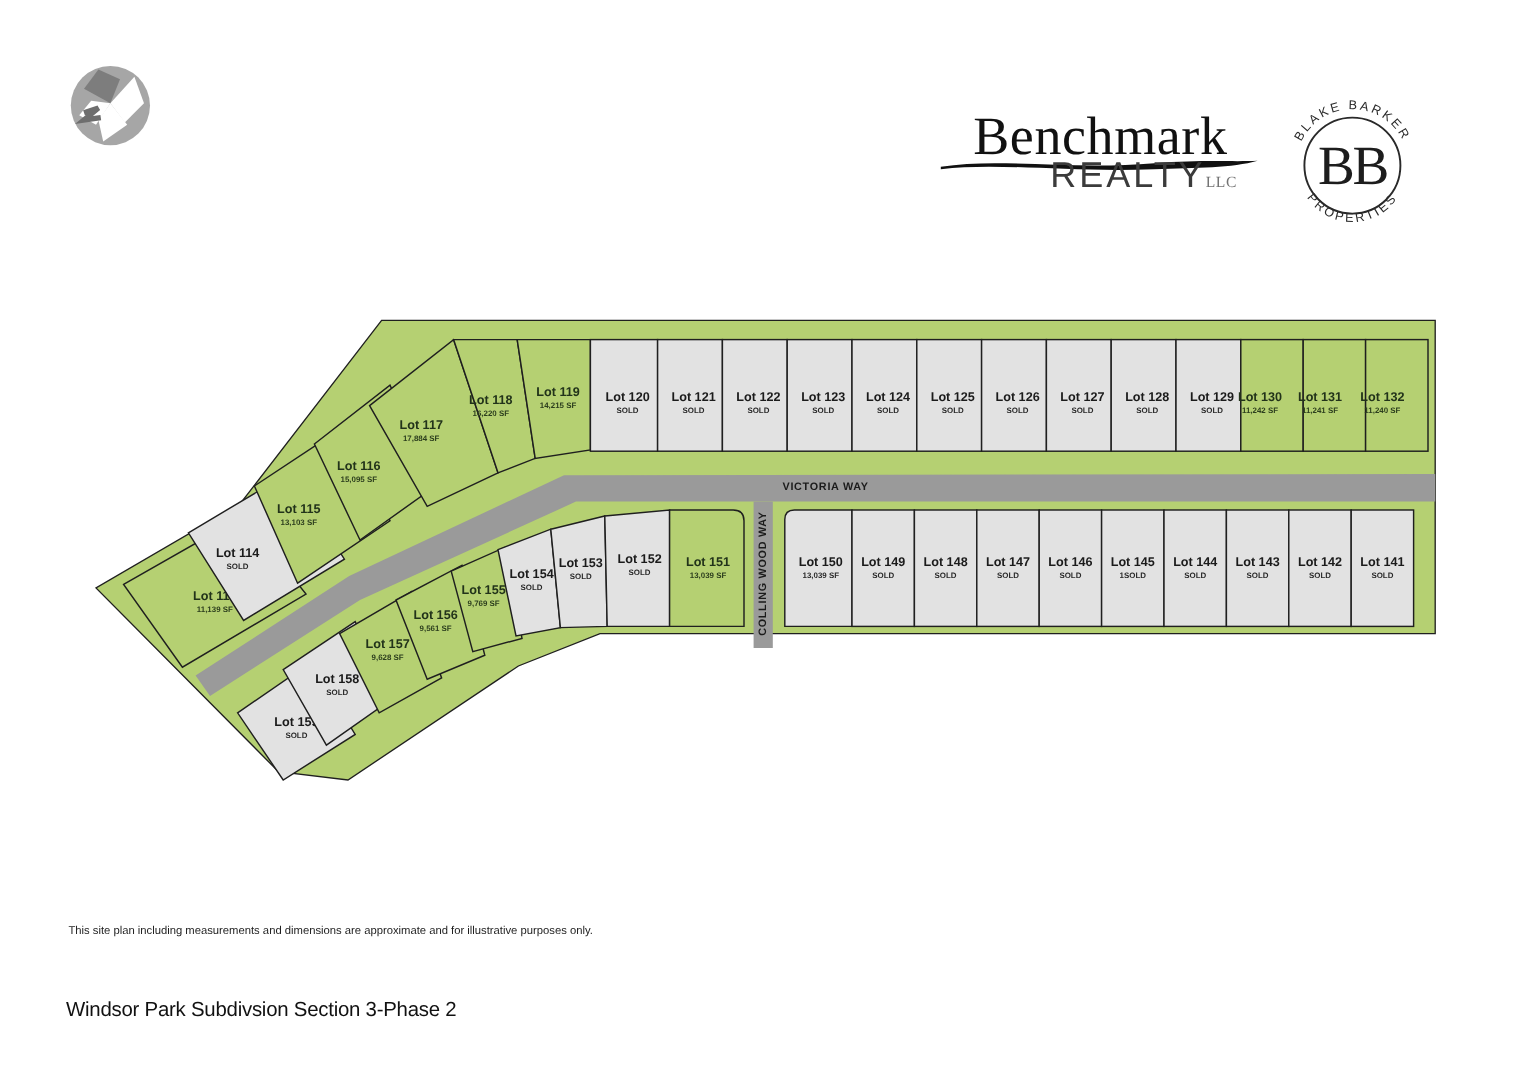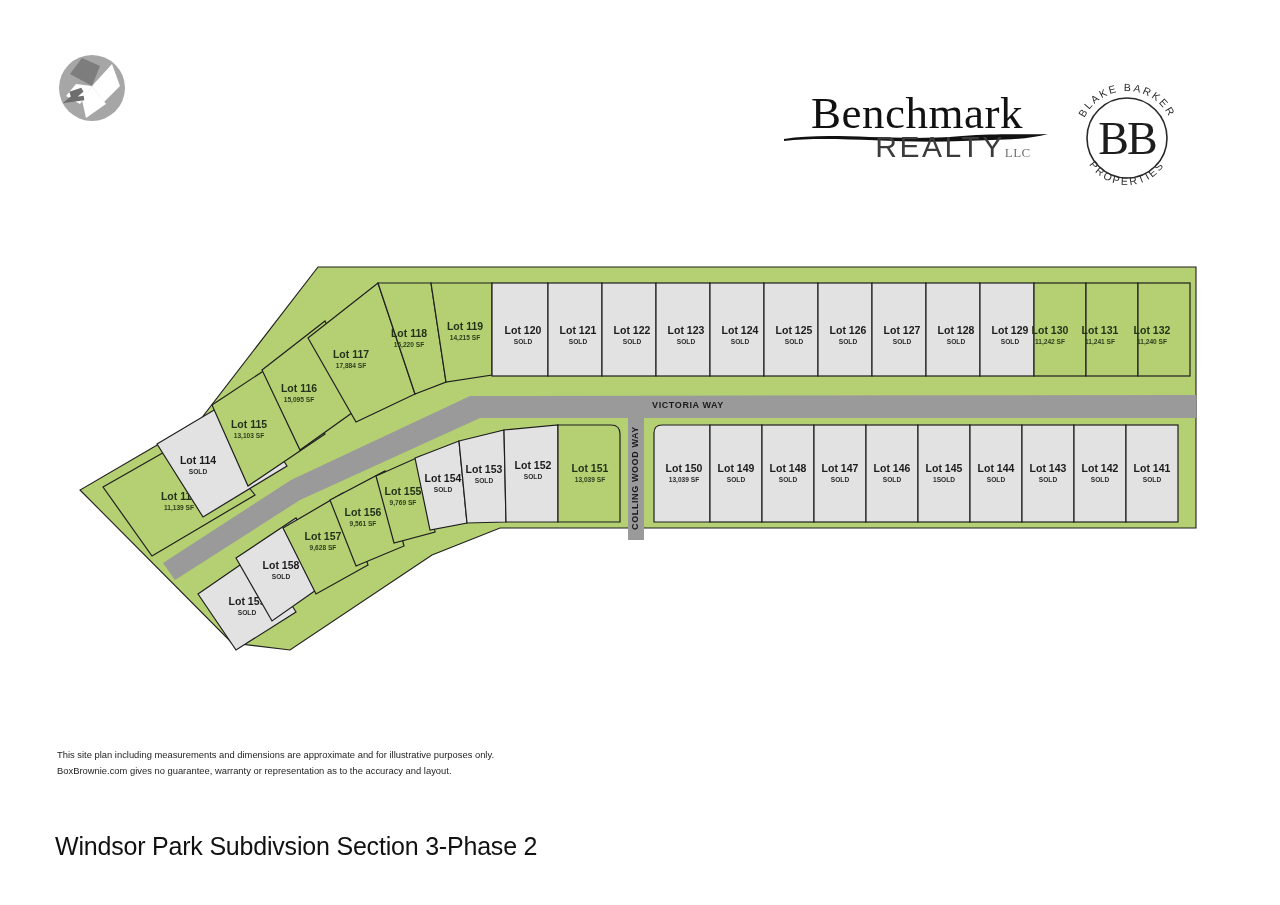--- a/index.html
+++ b/index.html
@@ -118,36 +118,36 @@
     fill: #1b1b1b;
     letter-spacing: 0.6px;
     text-anchor: middle;
     dominant-baseline: middle;
   }
 
   
   #disclaimer {
     position: absolute;
     left: 57px;
-    top: 748px;
+    top: 768px;
     width: 700px;
   }
   #disclaimer p {
     margin: 0 0 2px 0;
     font-family: "Liberation Sans", sans-serif;
     font-size: 9.4px;
     color: #1d1d1d;
     line-height: 13.5px;
   }
   #plan-title {
     position: absolute;
     left: 55px;
     top: 832px;
     font-family: "Liberation Sans", sans-serif;
-    font-size: 25px;
+    font-size: 17px;
     color: #111111;
     letter-spacing: -0.2px;
     white-space: nowrap;
   }
 </style>
 </head>
 <body>
 
 <div id="compass-rose">
   <svg viewBox="0 0 72 72" width="72" height="72" aria-hidden="true">
@@ -425,16 +425,15 @@
   </g>
 
   <g>
     <text class="street-label" x="688" y="406">VICTORIA WAY</text>
     <text class="street-label" x="636" y="478" transform="rotate(-90 636 478)">COLLING WOOD WAY</text>
   </g>
 </svg>
 
 <div id="disclaimer">
   <p>This site plan including measurements and dimensions are approximate and for illustrative purposes only.</p>
-  <p>BoxBrownie.com gives no guarantee, warranty or representation as to the accuracy and layout.</p>
 </div>
 
 <div id="plan-title">Windsor Park Subdivsion Section 3-Phase 2</div>
 
 </body></html>

